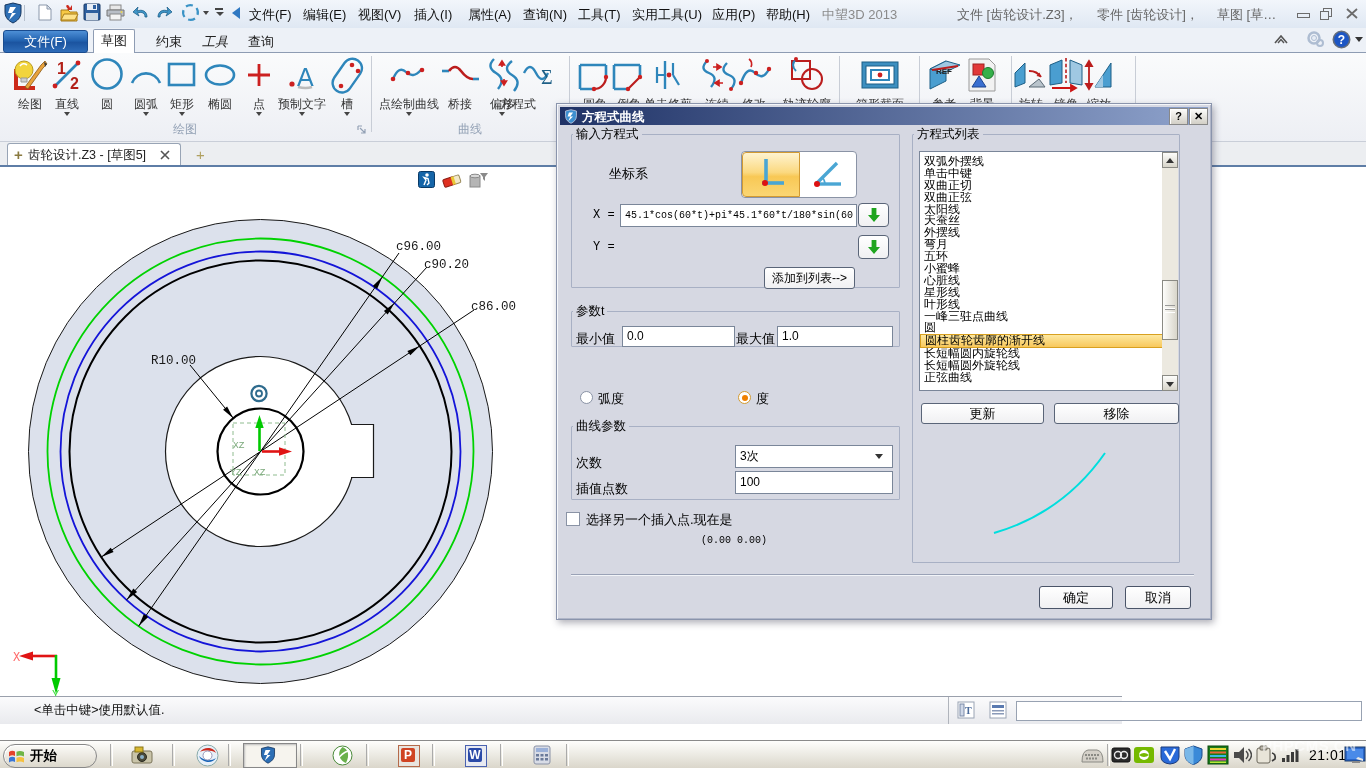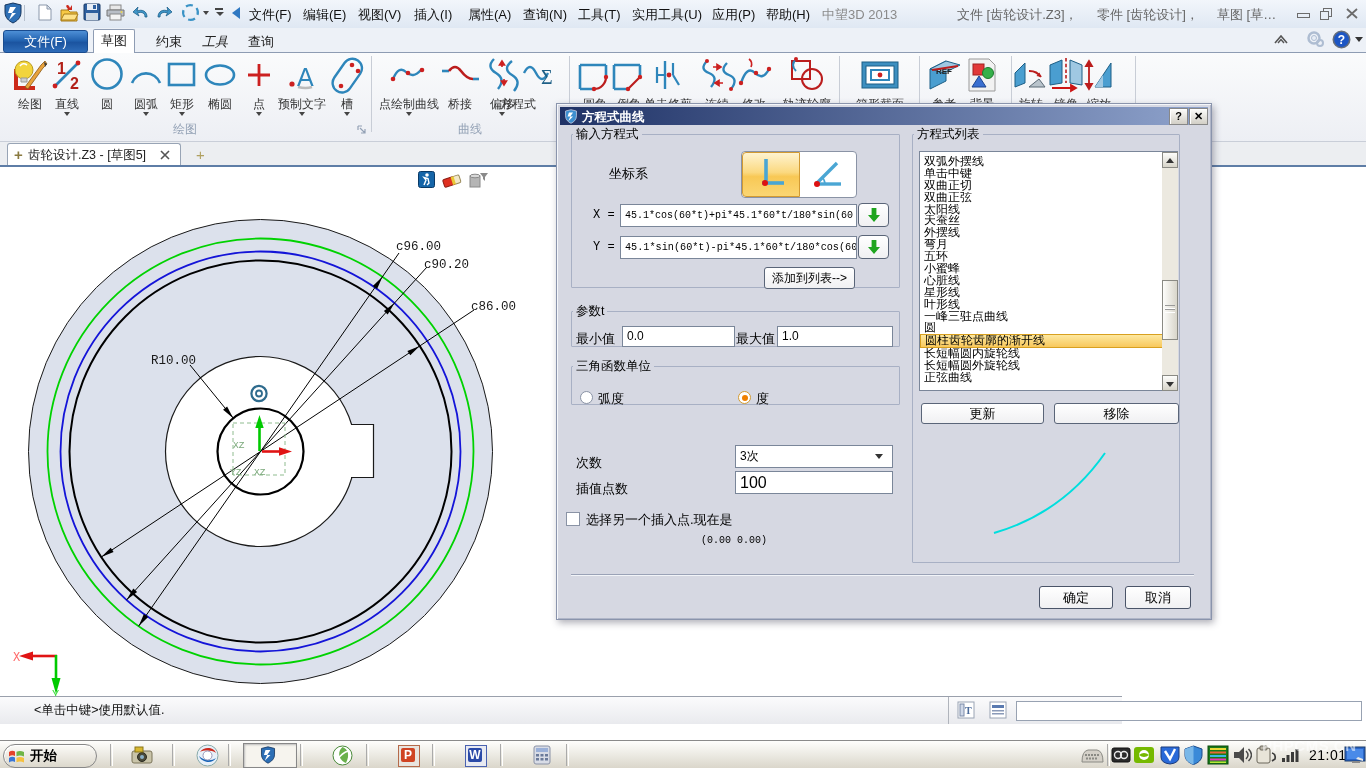--- a/index.html
+++ b/index.html
@@ -399,46 +399,45 @@
  <path d="M14,27 A 10 10 0 0 0 11,20" stroke="#4aa6d4" stroke-width="1.6" fill="none"></path>
  <circle cx="6" cy="27" r="3" fill="#dd1111"></circle>
 </svg>
 <span class="abs" style="left:36px;top:104px;font-family:'Liberation Mono';font-size:12px">X =</span>
 <div class="abs edt" style="left:63px;top:100px;width:231px;height:21px;font-family:'Liberation Mono';font-size:10px;line-height:21px">45.1*cos(60*t)+pi*45.1*60*t/180*sin(60</div>
 <div class="abs btn" style="left:301px;top:99px;width:29px;height:22px;border-radius:4px">
 <svg width="14" height="16" viewBox="0 0 14 16" style="margin-top:3px">
         <path d="M7,15 L1,8 L4.6,8 L4.6,1 L9.4,1 L9.4,8 L13,8 Z" fill="#1fa51f"></path>
       </svg></div>
 <span class="abs" style="left:36px;top:136px;font-family:'Liberation Mono';font-size:12px">Y =</span>
-<div class="abs edt" style="left:63px;top:132px;width:231px;height:21px;font-family:'Liberation Mono';font-size:10.2px;line-height:21px">45.1*sin(60*t)-pi*45.1*60*t/180*cos(60</div>
 <div class="abs btn" style="left:301px;top:131px;width:29px;height:22px;border-radius:4px">
 <svg width="14" height="16" viewBox="0 0 14 16" style="margin-top:3px">
         <path d="M7,15 L1,8 L4.6,8 L4.6,1 L9.4,1 L9.4,8 L13,8 Z" fill="#1fa51f"></path>
       </svg></div>
 <div class="abs btn" style="left:207px;top:163px;width:89px;height:20px;line-height:20px;font-size:12px">添加到列表--&gt;</div>
 <fieldset class="grp" style="left:14px;top:199px;width:327px;height:42px">
       <legend>参数t</legend>
     </fieldset>
 <span class="abs" style="left:19px;top:226px">最小值</span>
 <div class="abs edt" style="left:65px;top:222px;width:107px;height:19px;line-height:19px;font-size:12px">0.0</div>
 <span class="abs" style="left:179px;top:226px">最大值</span>
 <div class="abs edt" style="left:220px;top:222px;width:110px;height:19px;line-height:19px;font-size:12px">1.0</div>
-<fieldset class="grp" style="left:14px;top:254px;width:327px;height:45px">
-      <legend>三角函数单位</legend>
-    </fieldset>
 <div class="abs" style="left:23px;top:287px;width:11px;height:11px;border-radius:50%;background:#fff;border:1px solid #8a93a5"></div>
 <span class="abs" style="left:41px;top:286px">弧度</span>
 <div class="abs" style="left:181px;top:287px;width:11px;height:11px;border-radius:50%;background:#fff;border:1px solid #d29a32"></div>
 <div class="abs" style="left:184.5px;top:290.5px;width:6px;height:6px;border-radius:50%;background:#f08000"></div>
 <span class="abs" style="left:199px;top:286px">度</span>
+<fieldset class="grp" style="left:14px;top:314px;width:327px;height:80px">
+      <legend>曲线参数</legend>
+    </fieldset>
 <span class="abs" style="left:19px;top:350px">次数</span>
 <div class="abs edt" style="left:178px;top:341px;width:152px;height:21px;line-height:21px;font-size:12px">3次</div>
 <div class="abs" style="left:318px;top:350px;width:0;height:0;border-left:4.5px solid transparent;border-right:4.5px solid transparent;border-top:5px solid #333"></div>
 <span class="abs" style="left:19px;top:376px">插值点数</span>
-<div class="abs edt" style="left:178px;top:367px;width:152px;height:21px;line-height:21px;font-size:16px">100</div>
+<div class="abs edt" style="left:178px;top:367px;width:152px;height:21px;line-height:21px;font-size:12px">100</div>
 <div class="abs" style="left:9px;top:408px;width:12px;height:12px;background:#fff;border:1px solid #8a93a5"></div>
 <span class="abs" style="left:29px;top:407px">选择另一个插入点.现在是</span>
 <span class="abs" style="left:144px;top:431px;font-size:10px;font-family:'Liberation Mono'">(0.00 0.00)</span>
 <fieldset class="grp" style="left:355px;top:22px;width:266px;height:435px">
       <legend>方程式列表</legend>
     </fieldset>
 <div class="abs" style="left:362px;top:47px;width:259px;height:240px;background:#fff;border:1px solid #7a8699;padding-top:4px;box-sizing:border-box">
  <div class="lst">双弧外摆线</div>
       <div class="lst">单击中键</div>
       <div class="lst">双曲正切</div>

